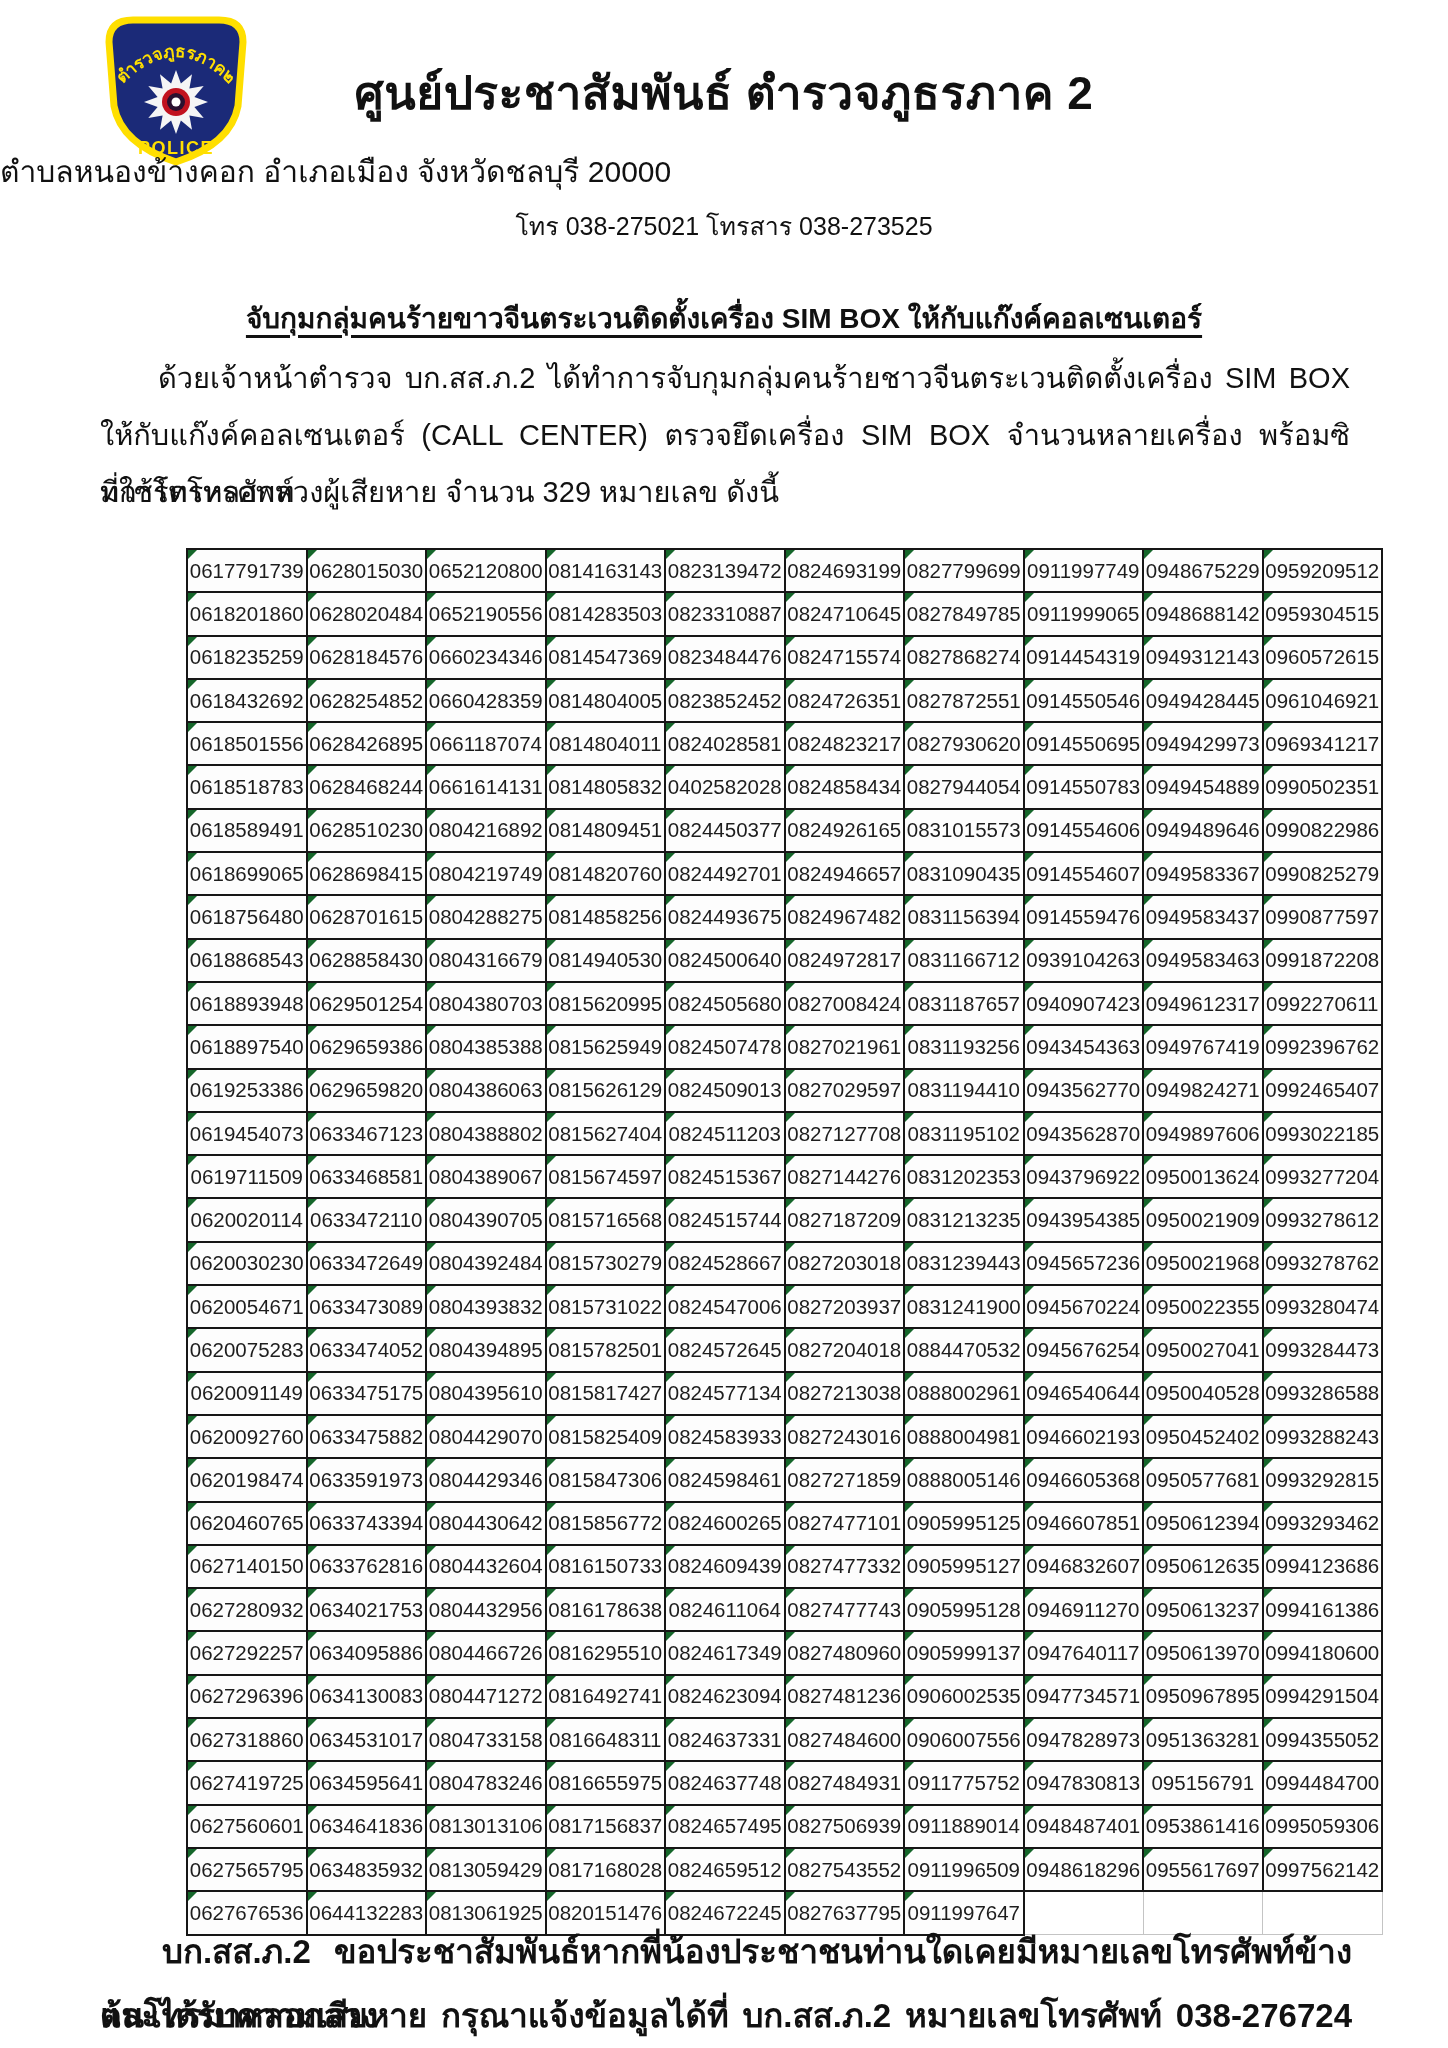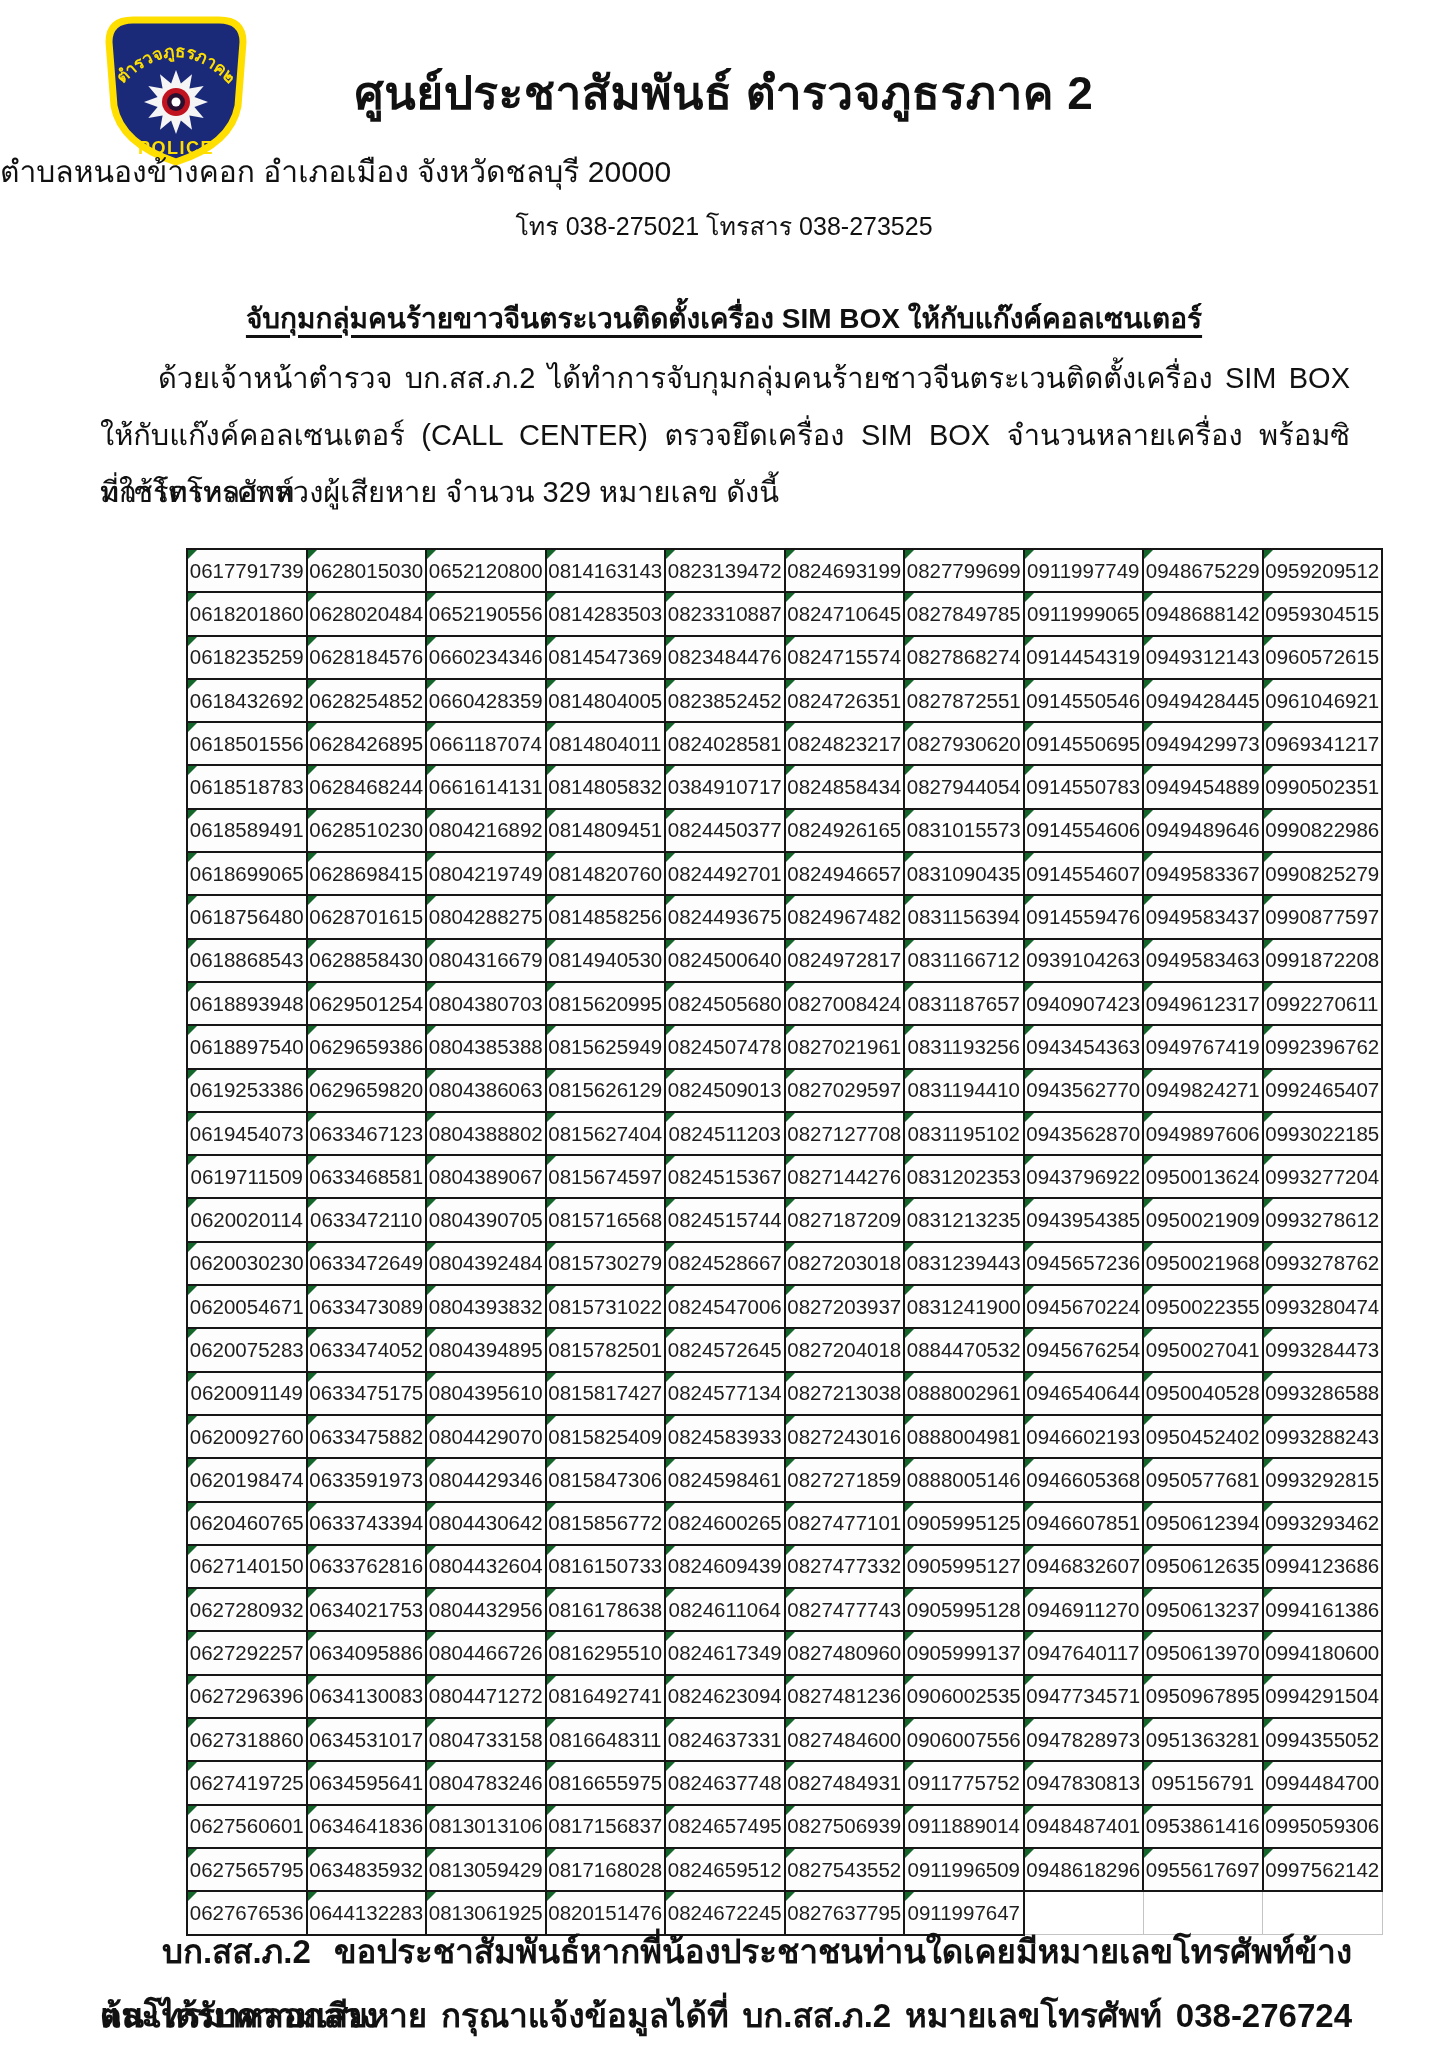--- a/index.html
+++ b/index.html
@@ -136,21 +136,21 @@
           <td class="cell filled">0827930620</td>
           <td class="cell filled">0914550695</td>
           <td class="cell filled">0949429973</td>
           <td class="cell filled">0969341217</td>
         </tr>
         <tr>
           <td class="cell filled">0618518783</td>
           <td class="cell filled">0628468244</td>
           <td class="cell filled">0661614131</td>
           <td class="cell filled">0814805832</td>
-          <td class="cell filled">0384910717</td>
+          <td class="cell filled">0402582028</td>
           <td class="cell filled">0824858434</td>
           <td class="cell filled">0827944054</td>
           <td class="cell filled">0914550783</td>
           <td class="cell filled">0949454889</td>
           <td class="cell filled">0990502351</td>
         </tr>
         <tr>
           <td class="cell filled">0618589491</td>
           <td class="cell filled">0628510230</td>
           <td class="cell filled">0804216892</td>

